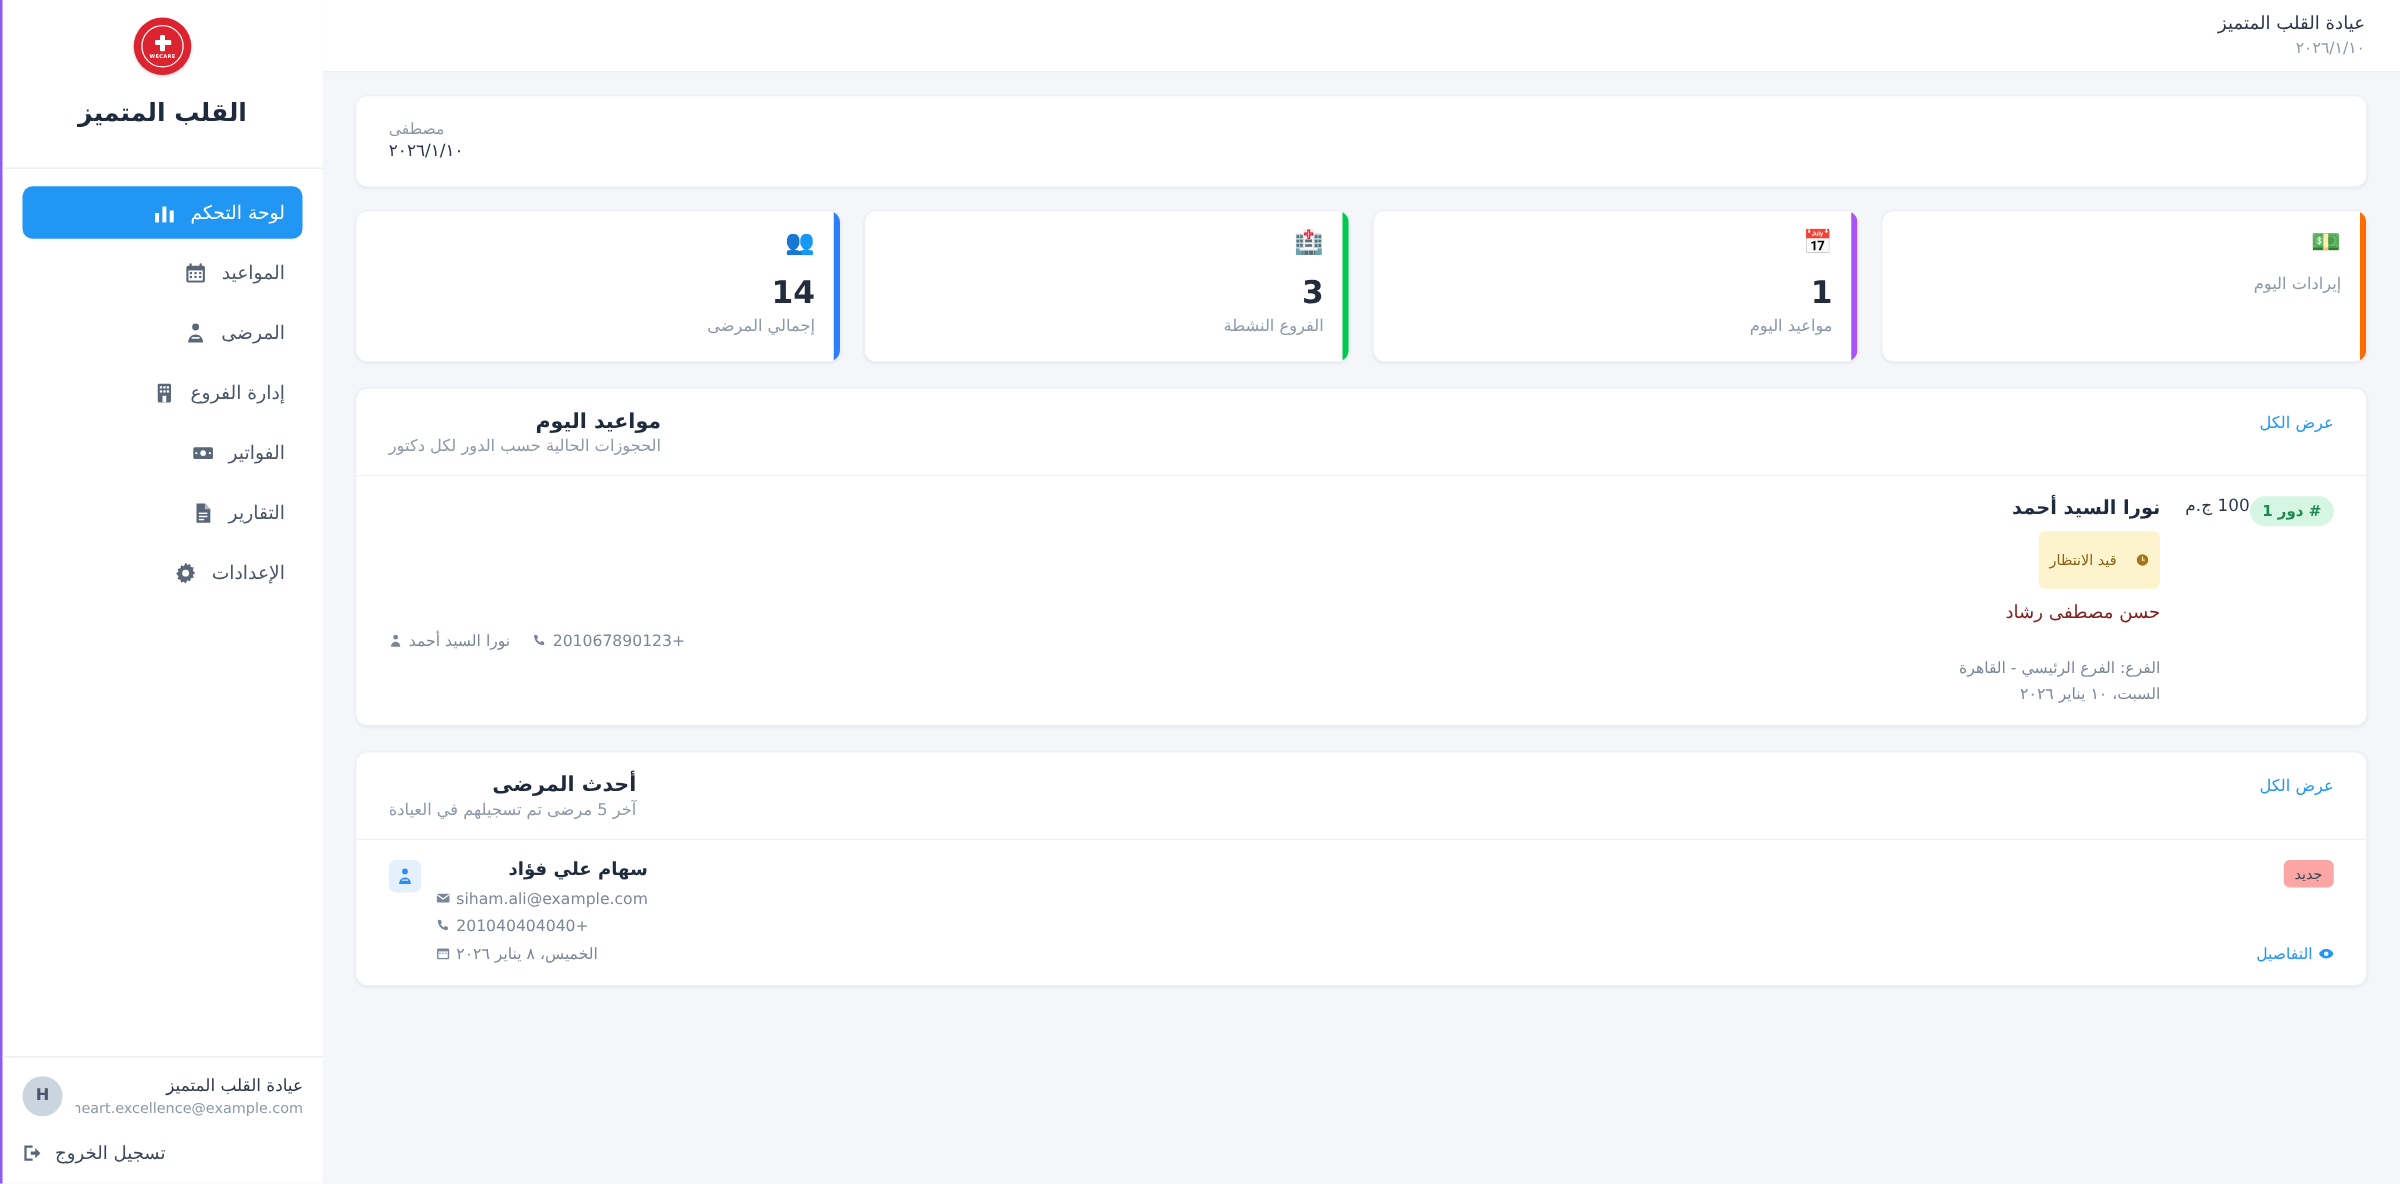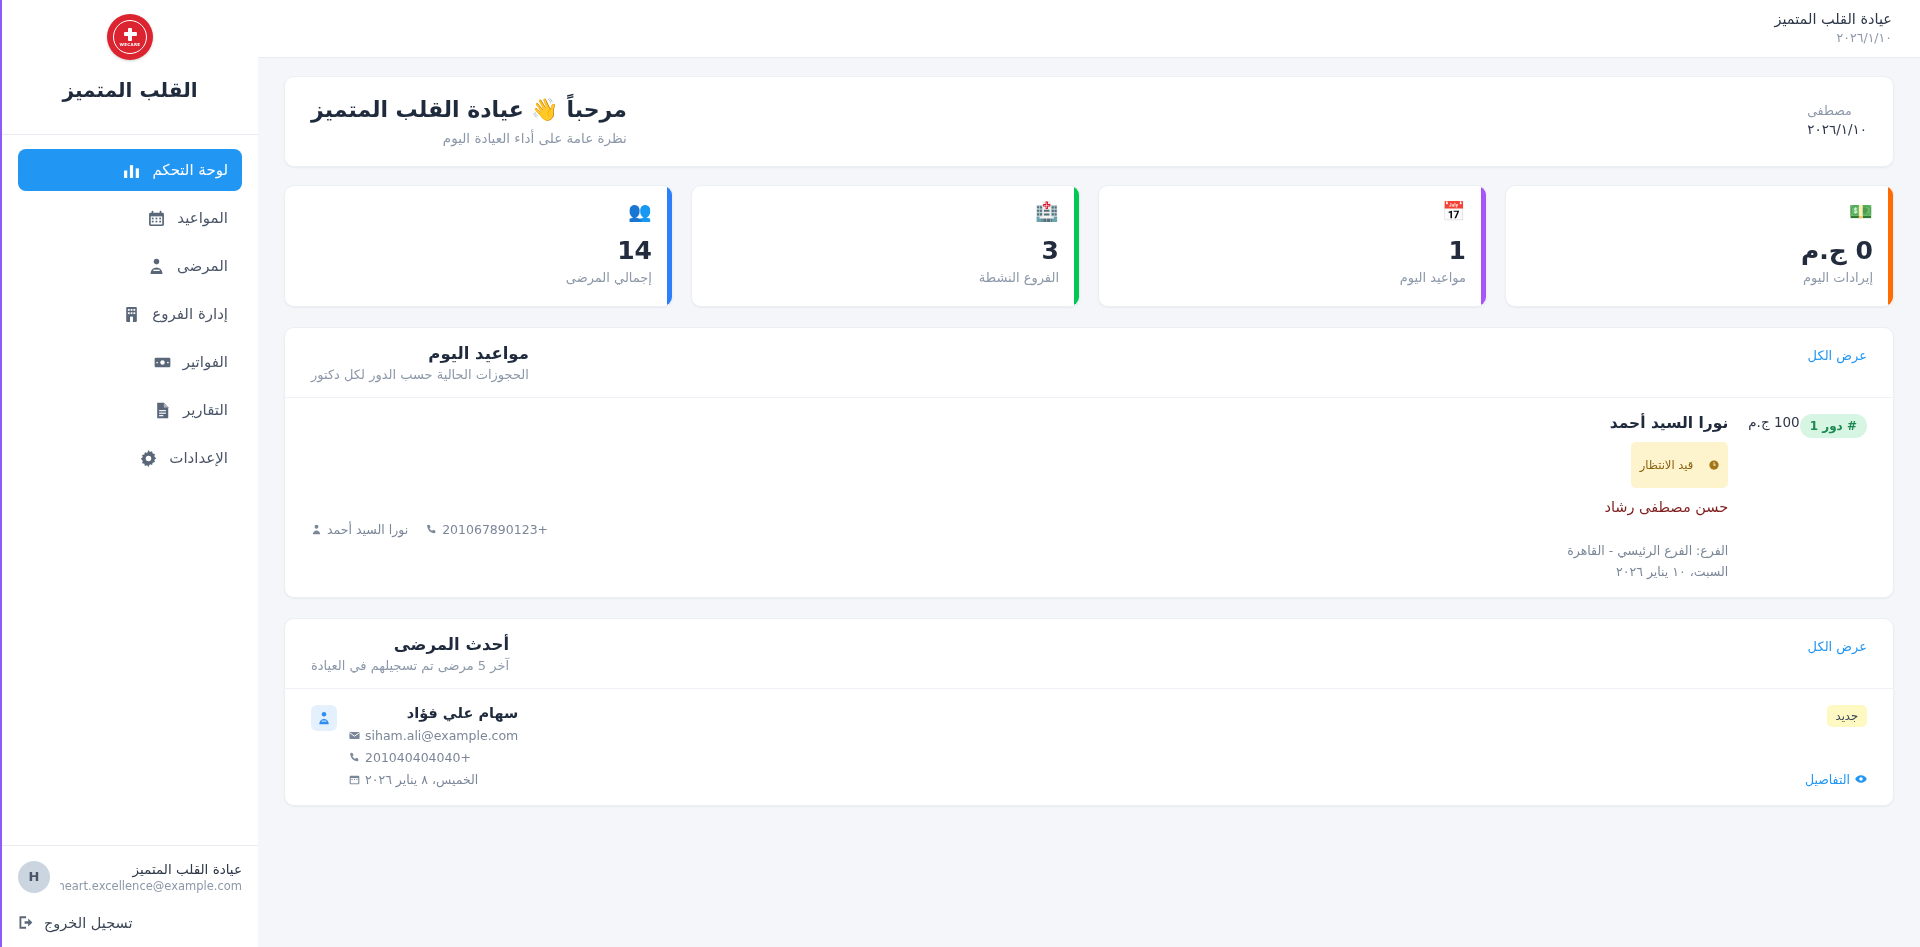--- a/index.html
+++ b/index.html
@@ -149,21 +149,21 @@
 
   .patient-row { display: flex; flex-direction: row-reverse; justify-content: space-between;
                  padding: 16px 26px 18px; gap: 10px; }
   .pat-left { display:flex; flex-direction: row-reverse; gap: 12px; }
   .pat-avatar { width: 26px; height: 26px; border-radius: 6px; background: #e5f0fd;
                 display:flex; align-items:center; justify-content:center; font-size: 12px; flex-shrink:0;}
   .pat-name { font-size: 14.5px; font-weight: bold; color: #1f2b3d; text-align: right; }
   .pat-meta { font-size: 12.5px; color: #7b8798; margin-top: 7px;
               display:flex; flex-direction: row-reverse; align-items:center; gap:5px; justify-content:flex-start;}
   .pat-side { display:flex; flex-direction: column; justify-content: space-between; align-items:flex-start; }
-  .chip-blue { background: #fef9c3; color: #3b4757; font-size: 11.5px;
+  .chip-blue { background: #fca5a5; color: #3b4757; font-size: 11.5px;
                padding: 4px 9px; border-radius: 5px; }
   .details-link { color: #2196f3; font-size: 12.5px; display:flex;
                   flex-direction: row-reverse; align-items:center; gap:5px; cursor:pointer; }
 </style>
 </head>
 <body>
 
 <div class="app">
 
   <aside class="sidebar">
@@ -274,24 +274,20 @@
     <header class="topbar">
       <div class="topbar-text">
         <div class="topbar-title">عيادة القلب المتميز</div>
         <div class="topbar-date">٢٠٢٦/١/١٠</div>
       </div>
     </header>
 
     <div class="content">
 
       <section class="card welcome">
-        <div>
-          <h1>مرحباً 👋 عيادة القلب المتميز</h1>
-          <p>نظرة عامة على أداء العيادة اليوم</p>
-        </div>
         <div class="today-box">
           <div class="today-label">مصطفى</div>
           <div class="today-date">٢٠٢٦/١/١٠</div>
         </div>
       </section>
 
       <section class="stats">
         <div class="stat">
           <span class="edge" style="background:#2d7ff9"></span>
           <span class="stat-icon">👥</span>
@@ -306,21 +302,20 @@
         </div>
         <div class="stat">
           <span class="edge" style="background:#a855f7"></span>
           <span class="stat-icon">📅</span>
           <div class="stat-value">1</div>
           <div class="stat-label">مواعيد اليوم</div>
         </div>
         <div class="stat">
           <span class="edge" style="background:#ff6b00"></span>
           <span class="stat-icon">💵</span>
-          <div class="stat-value">0 ج.م</div>
           <div class="stat-label">إيرادات اليوم</div>
         </div>
       </section>
 
       <section class="card section">
         <div class="section-head">
           <div>
             <div class="section-title">مواعيد اليوم</div>
             <div class="section-sub">الحجوزات الحالية حسب الدور لكل دكتور</div>
           </div>

